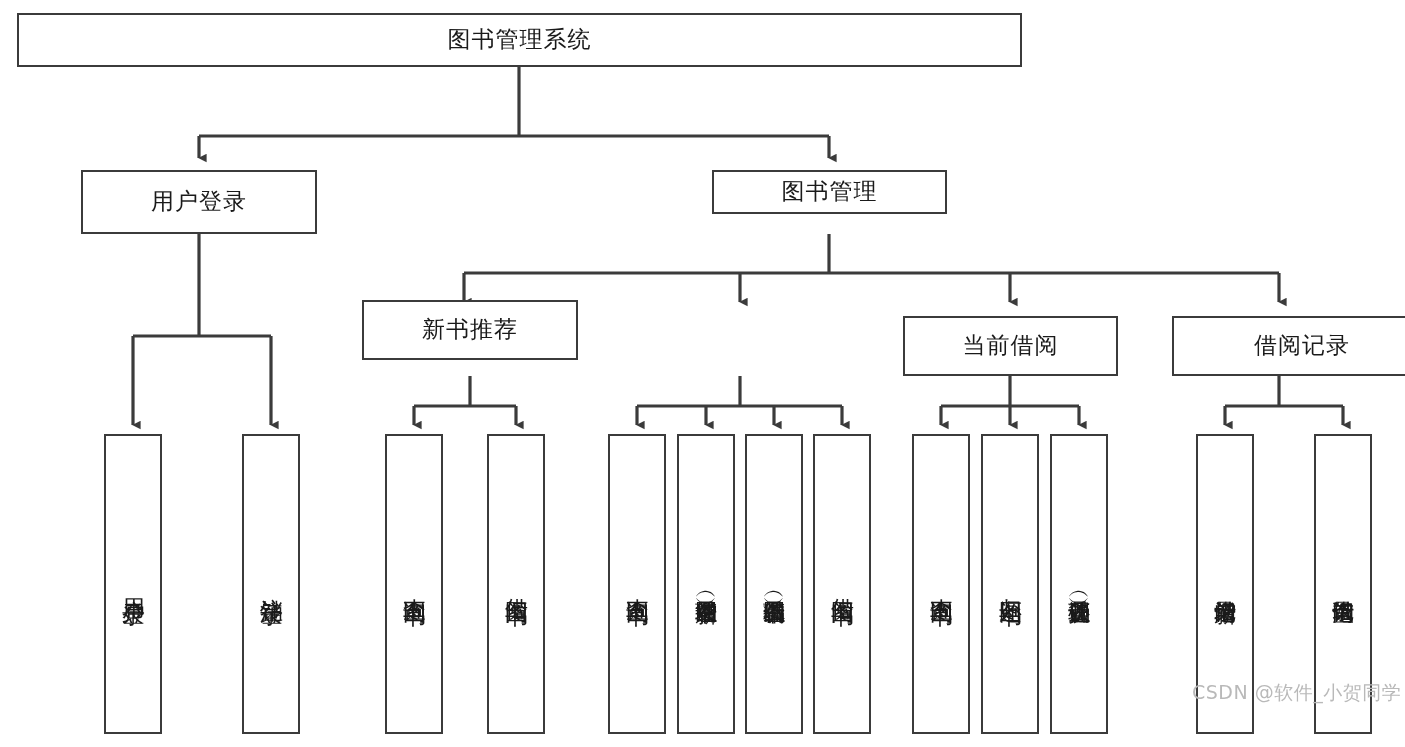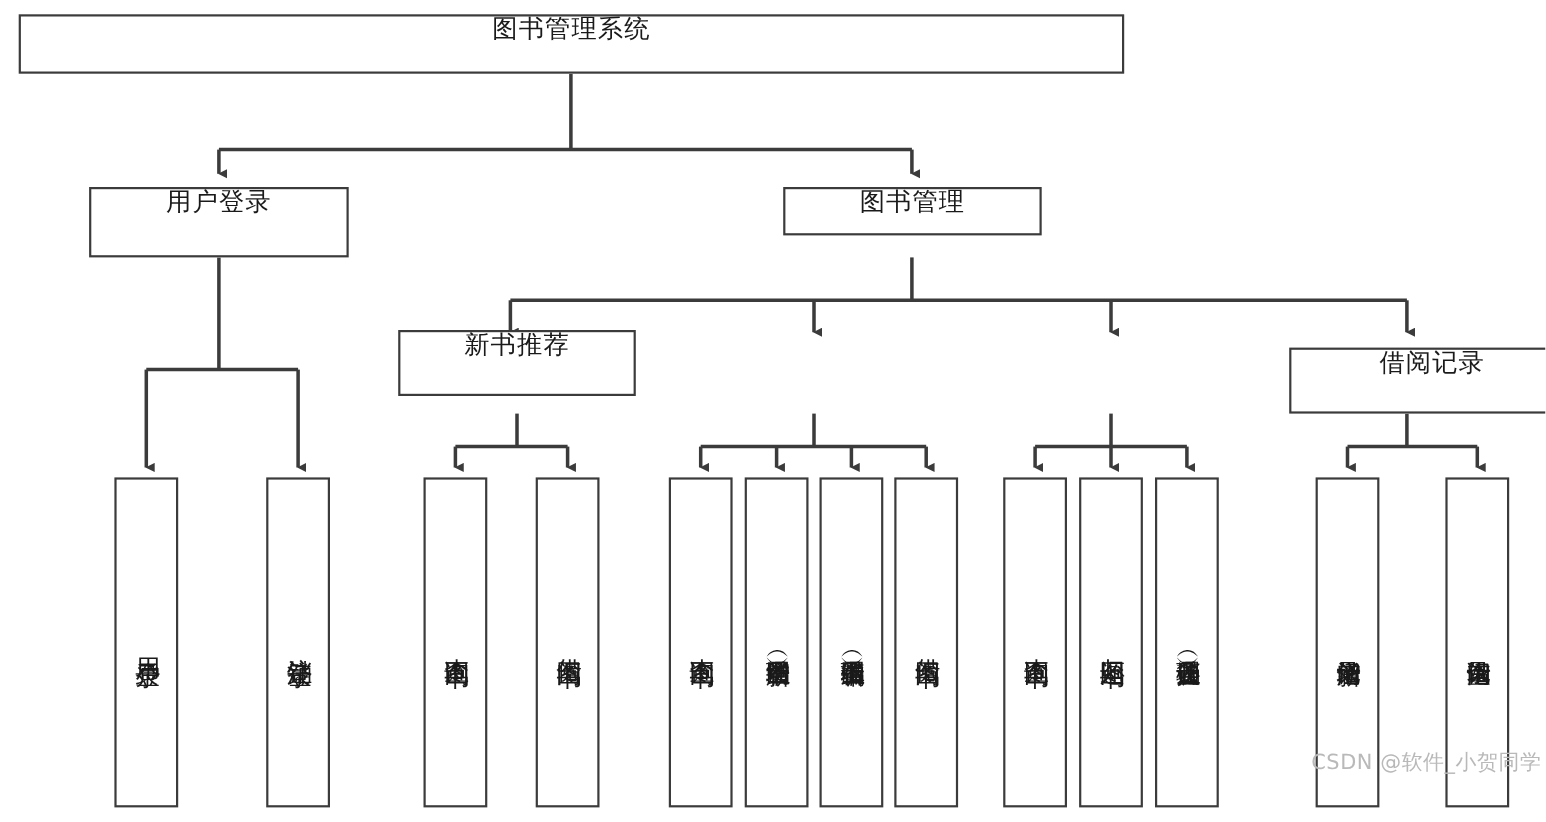--- a/index.html
+++ b/index.html
@@ -23,20 +23,21 @@
     top: 0;
     width: 1405px;
     height: 747px;
   }
   .node-box {
     position: absolute;
     box-sizing: border-box;
     background: #ffffff;
     border: 2px solid #3b3b3b;
     display: flex;
+    align-items: center;
     justify-content: center;
     overflow: hidden;
   }
   .node-box.horizontal .node-label {
     font-size: 23px;
     line-height: 1.1;
     color: #1a1a1a;
     white-space: nowrap;
     letter-spacing: 1px;
   }
@@ -147,20 +148,23 @@
 
   <div class="node-box horizontal" style="left:712px; top:170px; width:235px; height:44px;">
     <span class="node-label">图书管理</span>
   </div>
 
   <div class="node-box horizontal" style="left:362px; top:300px; width:216px; height:60px;">
     <span class="node-label">新书推荐</span>
   </div>
 
 
+  <div class="node-box horizontal" style="left:903px; top:316px; width:215px; height:60px;">
+    <span class="node-label">当前借阅</span>
+  </div>
 
   <div class="node-box horizontal" style="left:1172px; top:316px; width:260px; height:60px;">
     <span class="node-label">借阅记录</span>
   </div>
 
   <div class="node-box vertical" style="left:104px; top:434px; width:58px; height:300px;">
     <span class="node-label">用户登录</span>
   </div>
 
   <div class="node-box vertical" style="left:242px; top:434px; width:58px; height:300px;">

